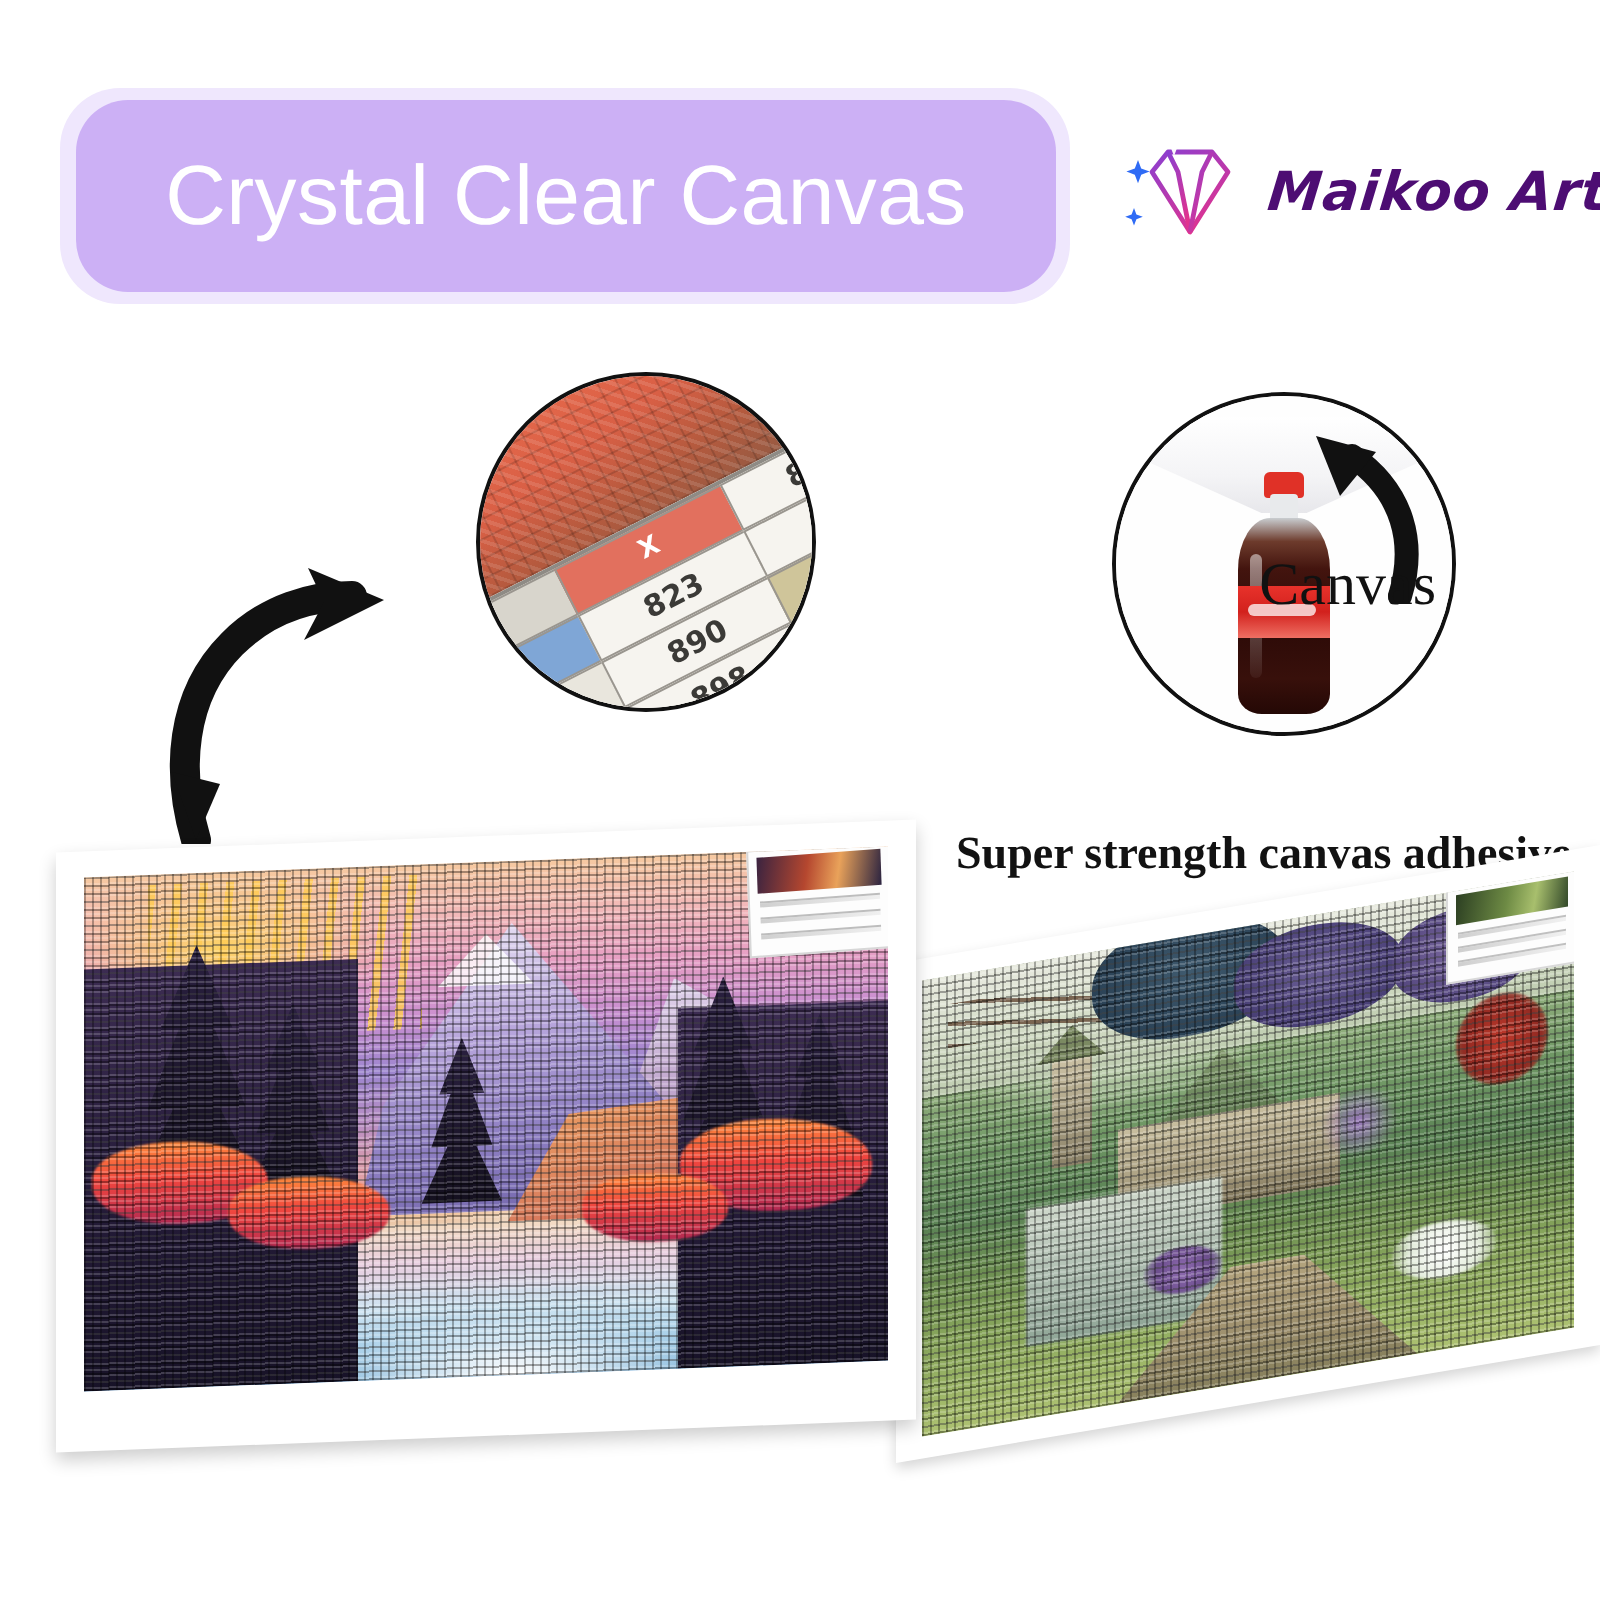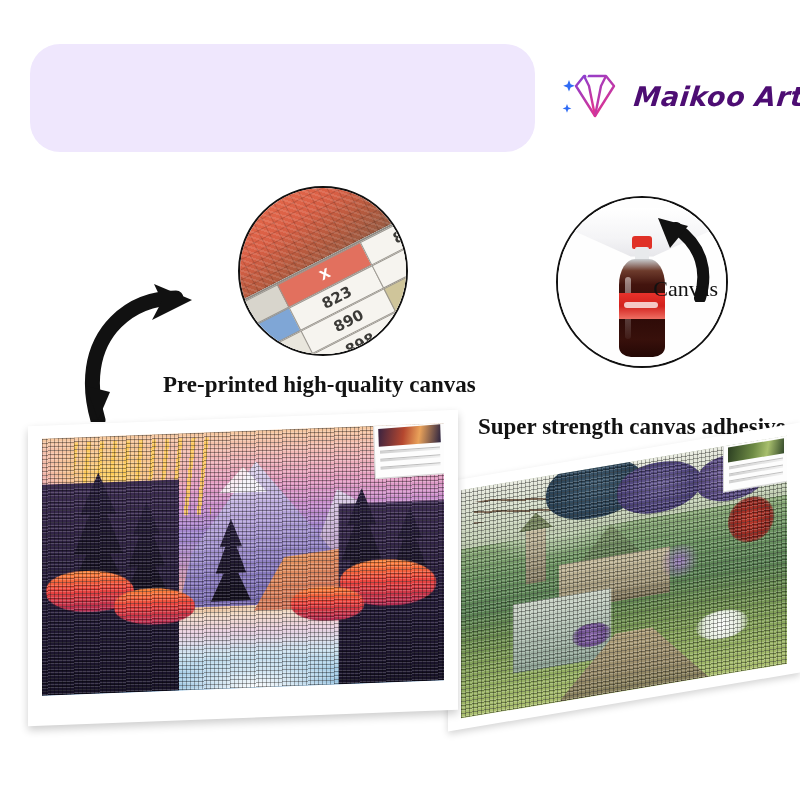--- a/index.html
+++ b/index.html
@@ -155,21 +155,21 @@
     border-radius:3px;
   }
   .arrow-canvas{
     position:absolute; right:12px; top:16px;
     width:72px; height:88px;
   }
   .canvas-word{
     position:absolute; right:8px; top:50%;
     transform:translateY(-6px);
     font-family:"Liberation Serif", serif;
-    font-size:22px;
+    font-size:30px;
     color:#111;
     white-space:nowrap;
   }
 
   
   .caption{
     position:absolute;
     font-family:"Liberation Serif", serif;
     font-weight:700;
     color:#121212;
@@ -409,20 +409,23 @@
     background:linear-gradient(90deg,#cfcfcf,#f1f1f1);
     border-top:1px solid #c0c0c0;
   }
 </style>
 </head>
 <body>
 
 <div class="page">
 
   <div class="header-banner-glow"></div>
+  <div class="header-banner">
+    <div class="header-title">Crystal Clear Canvas</div>
+  </div>
 
   <div class="logo">
     <div class="logo-mark">
       <svg viewBox="0 0 72 72" width="72" height="72">
         <defs>
           <linearGradient id="dgrad" x1="0" y1="0" x2="0.6" y2="1">
             <stop offset="0%" stop-color="#8a3fd1"></stop>
             <stop offset="100%" stop-color="#e0338f"></stop>
           </linearGradient>
         </defs>
@@ -474,21 +477,20 @@
   </div>
 
   <div class="big-arrow" id="arrow-to-print">
     <svg viewBox="0 0 120 140" width="120" height="140">
       <path d="M22 138 C12 104 14 66 40 40 C58 22 80 16 100 16 L100 16" fill="none" stroke="#111" stroke-width="15" stroke-linecap="round"></path>
       <path d="M78 2 L116 18 L76 38 L86 19 Z" fill="#111"></path>
       <path d="M22 138 L10 104 L34 110 Z" fill="#111"></path>
     </svg>
   </div>
 
-  <div class="caption" id="caption-print">Pre-printed high-quality canvas</div>
 
   <div class="circle" id="circle-adhesive">
     <div class="adhesive-scene">
       <div class="canvas-sheet"></div>
       <div class="bottle">
         <div class="bottle-cap"></div>
         <div class="bottle-neck"></div>
         <div class="bottle-body">
           <div class="bottle-label"></div>
         </div>

